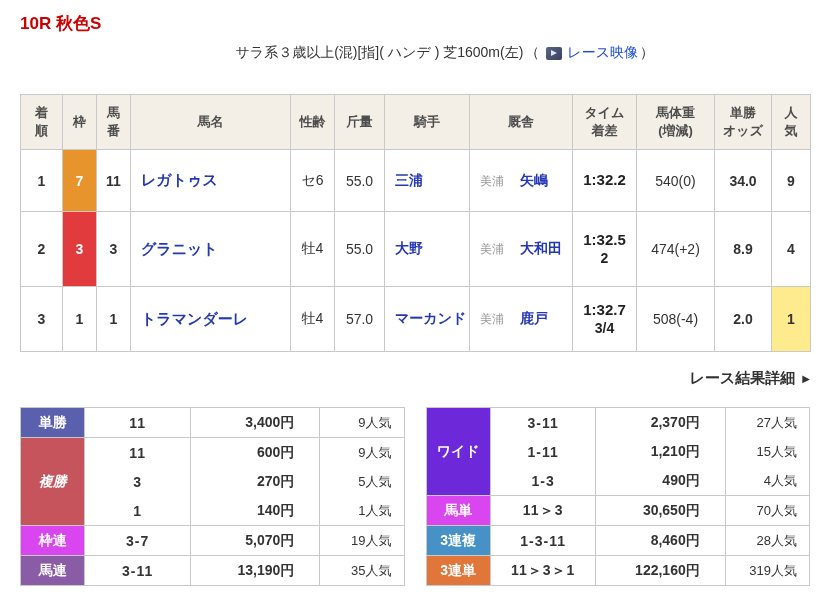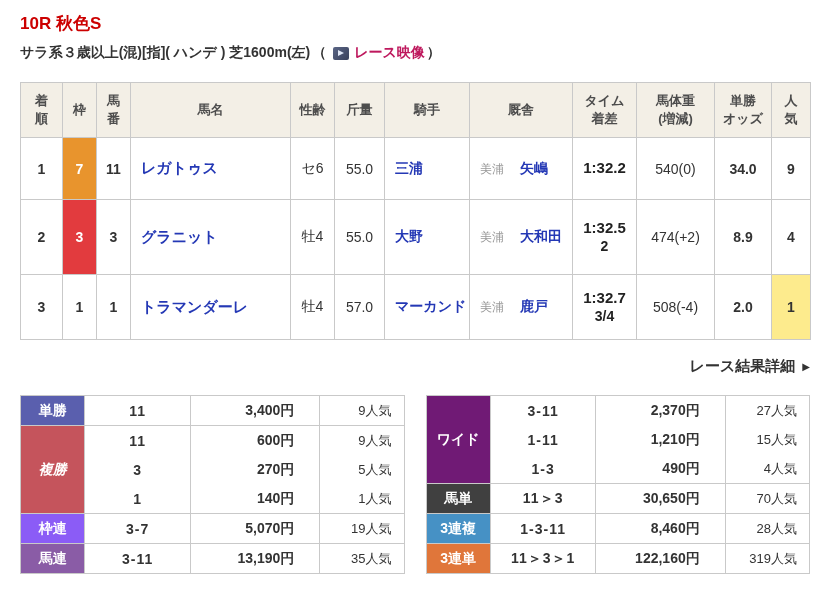--- a/index.html
+++ b/index.html
@@ -5,32 +5,32 @@
   html,body{margin:0;padding:0;background:#fff;}
   body{
     width:829px;height:592px;overflow:hidden;
     font-family:"Liberation Sans","DejaVu Sans",sans-serif;
     color:#333;-webkit-font-smoothing:antialiased;
   }
   .page{box-sizing:border-box;width:675px;padding:12px 19px 16px 20px;}
 
   
   .race-title{margin:0 0 9px 0;font-size:17px;font-weight:bold;color:#c00;}
-  .subtitle{display:flex;align-items:center;font-size:14px;font-weight:bold;color:#333;margin-bottom:20px;}
+  .subtitle{display:flex;align-items:center;font-size:14px;font-weight:normal;color:#333;margin-bottom:32px;justify-content:flex-end;}
   .subtitle .paren{margin:0 2px;}
   .video-icon{
     display:inline-block;width:16px;height:13px;margin:0 5px;border-radius:2px;
     background:linear-gradient(135deg,#5a6585 0%,#39415c 100%);
     position:relative;
   }
   .video-icon::after{
     content:"";position:absolute;left:5px;top:3px;
     border-left:6px solid #dfe6f5;border-top:3.5px solid transparent;border-bottom:3.5px solid transparent;
   }
-  .video-link{color:#be185d;text-decoration:none;cursor:pointer;}
+  .video-link{color:#1d4ed8;text-decoration:none;cursor:pointer;}
 
   
   table.results{border-collapse:collapse;width:790px;table-layout:fixed;}
   .results th,.results td{border:1px solid #c9c9c9;text-align:center;overflow:hidden;}
   .results th{
     background:#f3efe6;color:#4d4d4d;font-size:13px;font-weight:bold;
     line-height:1.4;white-space:pre-line;padding:4px 1px;height:55px;box-sizing:border-box;
   }
   .results td{font-size:14px;background:#fff;padding:2px;}
   .results tbody tr:nth-child(1){height:62px;}
@@ -200,58 +200,58 @@
           <td class="ninki">5人気</td>
         </tr>
         <tr>
           <td class="combo">1</td>
           <td class="amount">140円</td>
           <td class="ninki">1人気</td>
         </tr>
       </tbody>
       <tbody>
         <tr>
-          <td class="lbl" style="background-color: #8b5cf6;">枠連</td>
+          <td class="lbl" style="background-color: #d946ef;">枠連</td>
           <td class="combo">3-7</td>
           <td class="amount">5,070円</td>
           <td class="ninki">19人気</td>
         </tr>
       </tbody>
       <tbody>
         <tr>
           <td class="lbl" style="background-color: rgb(138, 92, 166);">馬連</td>
           <td class="combo">3-11</td>
           <td class="amount">13,190円</td>
           <td class="ninki">35人気</td>
         </tr>
       </tbody>
     </table>
 
     <table class="payout">
       <tbody>
         <tr>
-          <td class="lbl" rowspan="3" style="background-color: #701a75;">ワイド</td>
+          <td class="lbl" rowspan="3" style="background-color: #6d28d9;">ワイド</td>
           <td class="combo">3-11</td>
           <td class="amount">2,370円</td>
           <td class="ninki">27人気</td>
         </tr>
         <tr>
           <td class="combo">1-11</td>
           <td class="amount">1,210円</td>
           <td class="ninki">15人気</td>
         </tr>
         <tr>
           <td class="combo">1-3</td>
           <td class="amount">490円</td>
           <td class="ninki">4人気</td>
         </tr>
       </tbody>
       <tbody>
         <tr>
-          <td class="lbl" style="background-color: #404040;">馬単</td>
+          <td class="lbl" style="background-color: #d946ef;">馬単</td>
           <td class="combo">11＞3</td>
           <td class="amount">30,650円</td>
           <td class="ninki">70人気</td>
         </tr>
       </tbody>
       <tbody>
         <tr>
           <td class="lbl" style="background-color: rgb(70, 145, 197);">3連複</td>
           <td class="combo">1-3-11</td>
           <td class="amount">8,460円</td>

